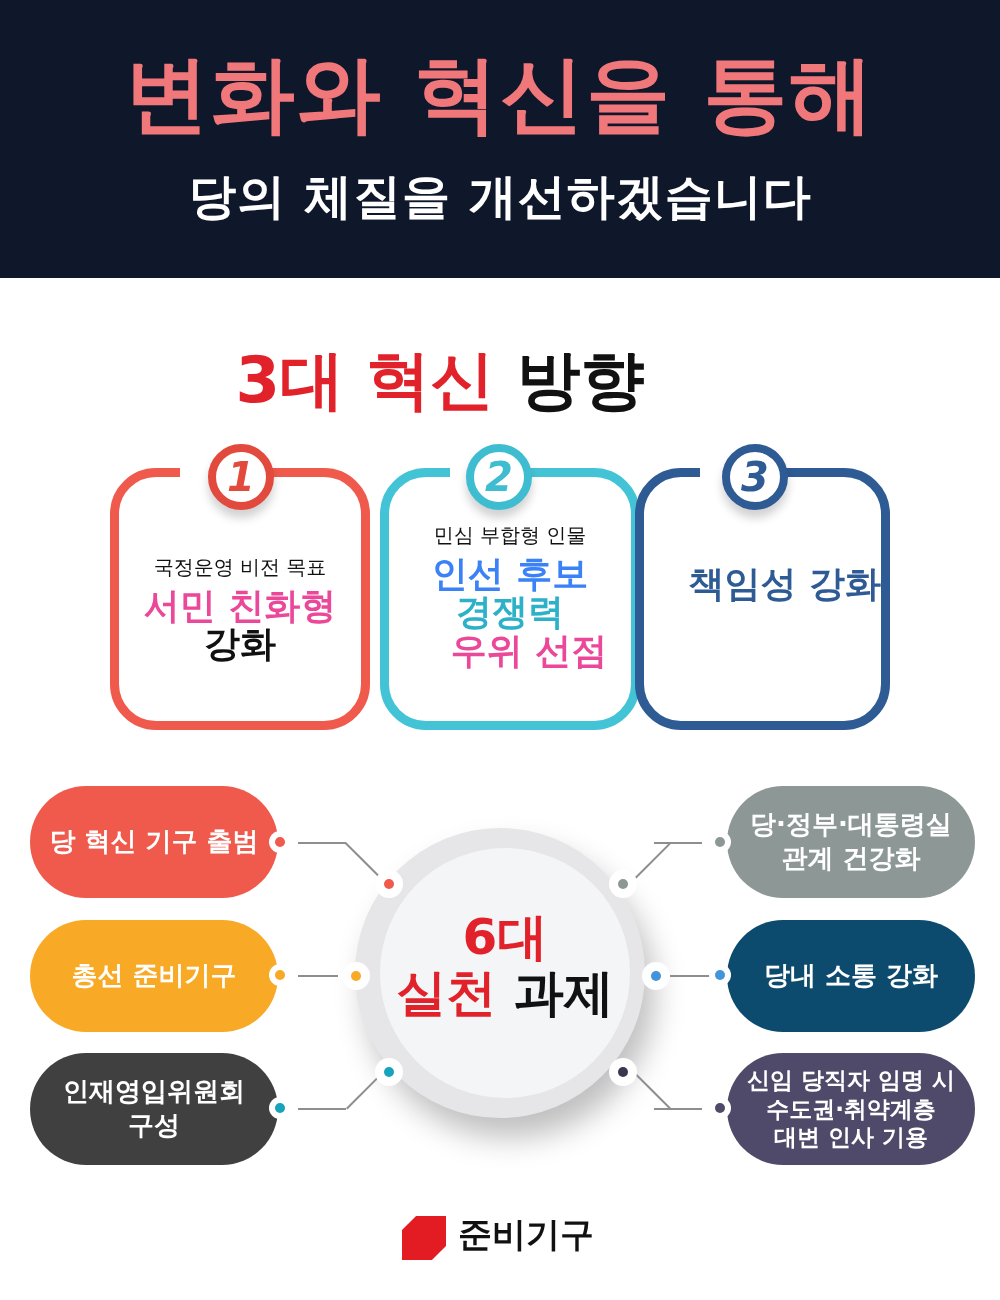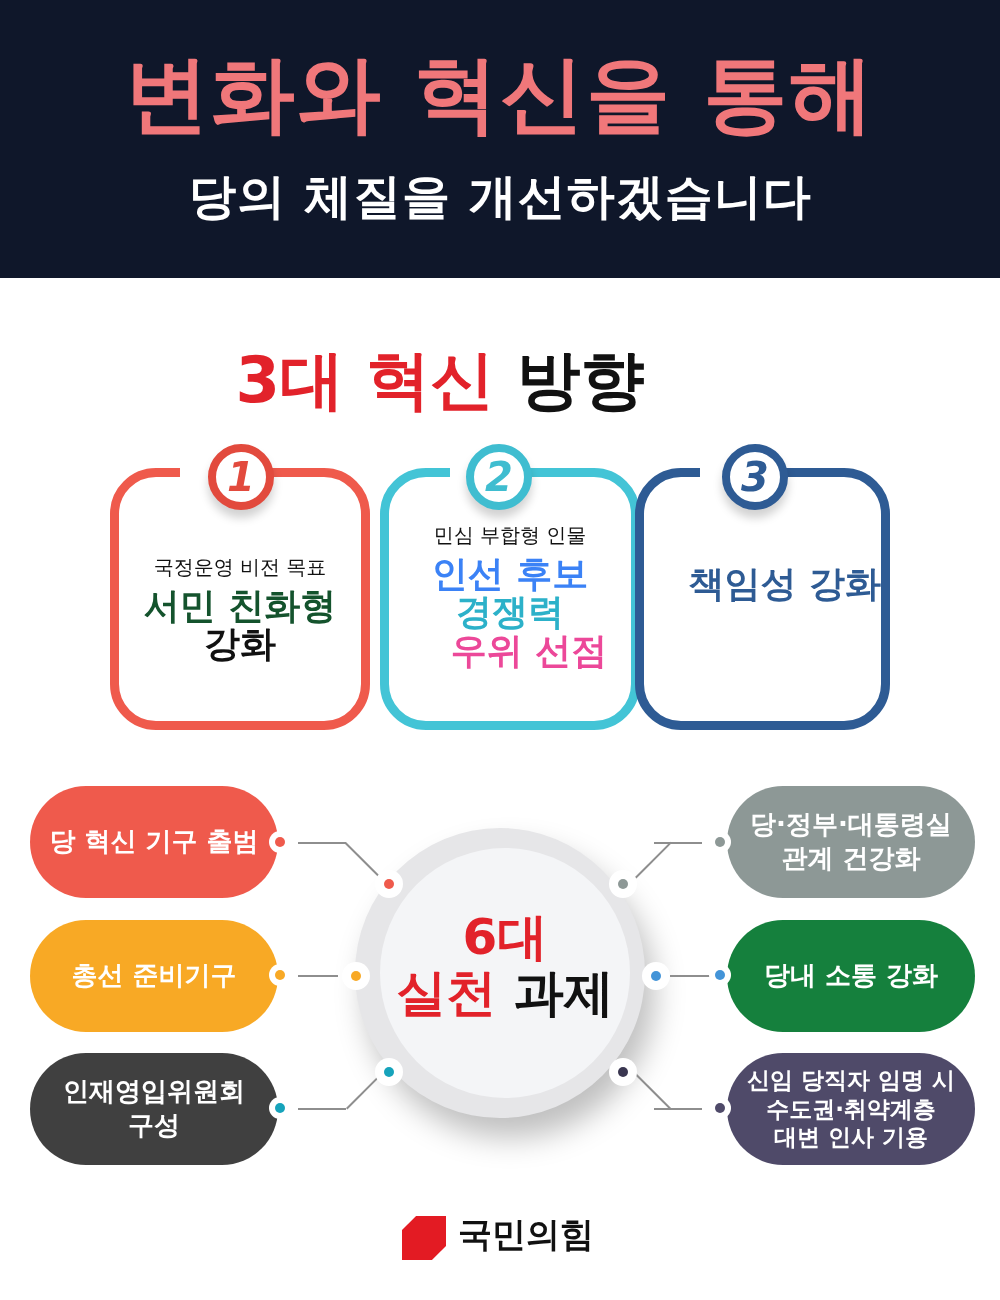--- a/index.html
+++ b/index.html
@@ -47,21 +47,21 @@
 </div>
 
 <div class="sec-title">
   <span class="red">3대 혁신</span>
   <span class="black">방향</span>
 </div>
 
 <div class="card card1">
   <div class="card-text" style="top:58px;margin-top:22px;">
     <div class="small">국정운영 비전 목표</div>
-    <div class="big" style="color:#14532d;margin-top:8px;">서민 친화형</div>
+    <div class="big" style="color:#ec4899;margin-top:8px;">서민 친화형</div>
     <div class="big" style="color:#111;">강화</div>
   </div>
 </div>
 <div class="card card2">
   <div class="card-text" style="top:48px;text-align:center;">
     <div class="small">민심 부합형 인물</div>
     <div class="big" style="color:#3b82f6;margin-top:8px;">인선 후보</div>
     <div class="big" style="color:#2cb1c9;">경쟁력</div>
     <div class="big" style="color:#ec4899;margin-left:38px;">우위 선점</div>
   </div>
@@ -114,21 +114,21 @@
       <div>구성</div>
     </div>
 </div>
 
 <div class="pill" style="left:727px;top:786px;background:#8d9896;">
   <div>
       <div>당·정부·대통령실</div>
       <div>관계 건강화</div>
     </div>
 </div>
-<div class="pill" style="left:727px;top:920px;background:#15803d;">
+<div class="pill" style="left:727px;top:920px;background:#0c4a6e;">
   <span>당내 소통 강화</span>
 </div>
 <div class="pill" style="left:727px;top:1053px;background:#4f4a69;font-size:23px;line-height:1.25;">
   <div>
       <div>신임 당직자 임명 시</div>
       <div>수도권·취약계층</div>
       <div>대변 인사 기용</div>
     </div>
 </div>
 
@@ -164,13 +164,13 @@
     <span style="background:#8d9896"></span>
   </div>
 <div class="dot" style="left:642px;top:962px;width:28px;height:28px;">
     <span style="background:#4394d8"></span>
   </div>
 <div class="dot" style="left:609px;top:1058px;width:28px;height:28px;">
     <span style="background:#3a3650"></span>
   </div>
 
 <div class="logo-shape"></div>
-<div class="logo-text">국민의힘</div>
+<div class="logo-text">준비기구</div>
 
 </body></html>

